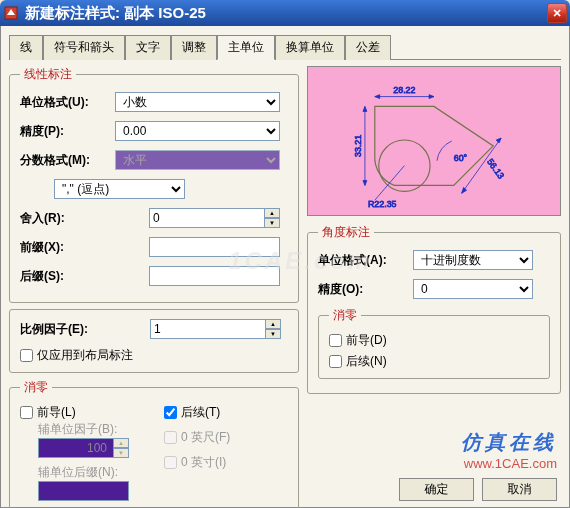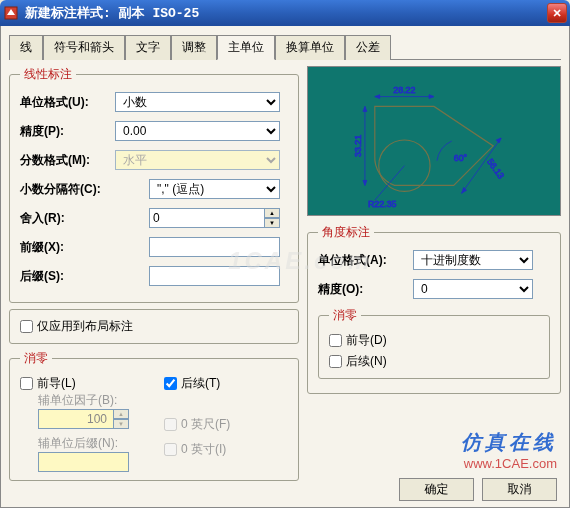--- a/index.html
+++ b/index.html
@@ -1,41 +1,41 @@
 <!DOCTYPE html>
 <html><head>
 <meta charset="utf-8">
 <style>
 * { box-sizing: border-box; margin: 0; padding: 0; }
 body { font-family: "Microsoft YaHei", SimSun, sans-serif; font-size: 12px; background: #ece9d8; width: 570px; height: 508px; overflow: hidden; }
 .titlebar { height: 26px; background: linear-gradient(to bottom, #3b78d8 0%, #2a5fb8 50%, #1e4a9c 100%); display: flex; align-items: center; padding: 0 3px; color: white; border-radius: 6px 6px 0 0; }
 .titlebar-icon { width: 16px; height: 16px; margin-right: 6px; }
-.titlebar-text { flex: 1; font-weight: bold; font-size: 13px; font-family: Liberation Mono, monospace; }
+.titlebar-text { flex: 1; font-weight: bold; font-size: 15px; }
 .close-btn { width: 20px; height: 20px; background: linear-gradient(to bottom, #f08080 0%, #d03020 60%, #a02010 100%); border: 1px solid #b04030; border-radius: 3px; color: white; display: flex; align-items: center; justify-content: center; font-weight: bold; font-size: 11px; cursor: pointer; }
 .dialog-body { background: #f6f3eb; border: 1px solid #888; border-top: none; padding: 8px; height: 482px; position: relative; }
 .tabs { display: flex; border-bottom: 1px solid #888; margin-bottom: 6px; }
 .tab { padding: 3px 10px; border: 1px solid #888; border-bottom: none; background: #ece9d8; margin-right: 0; position: relative; top: 1px; cursor: pointer; }
 .tab.active { background: #f6f3eb; border-bottom: 1px solid #f6f3eb; }
 .content { display: flex; gap: 8px; }
 .left-col { width: 290px; }
 .right-col { flex: 1; }
 fieldset { border: 1px solid #a0a090; border-radius: 3px; padding: 8px 10px; margin-bottom: 6px; position: relative; }
 legend { color: #b91c1c; padding: 0 4px; font-size: 12px; }
 .row { display: flex; align-items: center; margin-bottom: 7px; min-height: 22px; }
 .lbl { width: 95px; font-weight: bold; }
 select, input[type="text"] { height: 20px; border: 1px solid #7f9db9; background: white; font-size: 12px; padding: 0 3px; }
 select { padding-right: 18px; }
-input[readonly], select[disabled] { background: #fef9c3; color: #888; }
+input[readonly], select[disabled] { background: #4c1d95; color: #888; }
 .spinner-wrap { display: flex; }
 .spinner-wrap input { border-right: none; }
 .spinner-btns { display: flex; flex-direction: column; width: 16px; }
 .spinner-btns button { height: 10px; border: 1px solid #7f9db9; background: #ece9d8; font-size: 6px; line-height: 6px; cursor: pointer; }
 input[type="checkbox"] { width: 13px; height: 13px; margin-right: 4px; vertical-align: middle; }
 label { display: flex; align-items: center; }
-.preview { border: 1px solid #888; background: #0f766e; height: 150px; width: 100%; margin-bottom: 8px; position: relative; }
+.preview { border: 1px solid #888; background: #f9a8d4; height: 150px; width: 100%; margin-bottom: 8px; position: relative; }
 .preview svg { width: 100%; height: 100%; }
 .btn-row { position: absolute; bottom: 6px; right: 12px; display: flex; gap: 8px; }
 .btn { width: 75px; height: 23px; border: 1px solid #888; background: #ece9d8; cursor: pointer; font-size: 12px; }
 .watermark { position: absolute; right: 12px; bottom: 36px; text-align: right; font-size: 14px; opacity: 0.85; }
 .watermark .cn { color: #1155cc; font-style: italic; font-weight: bold; letter-spacing: 4px; font-size: 20px; }
 .watermark .url { color: #cc3333; font-size: 13px; }
 .center-wm { position: absolute; left: 40%; top: 46%; color: #ddd; font-size: 24px; font-weight: bold; font-style: italic; letter-spacing: 3px; pointer-events: none; opacity: 0.45; }
 .zero-cols { display: flex; gap: 20px; }
 .zero-col { flex: 1; }
 .sub-indent { padding-left: 18px; }
@@ -75,21 +75,20 @@
         </div>
         <div class="row">
           <span class="lbl">精度(P):</span>
           <select style="width:165px"><option>0.00</option></select>
         </div>
         <div class="row">
           <span class="lbl">分数格式(M):</span>
           <select style="width:165px" disabled=""><option>水平</option></select>
         </div>
         <div class="row">
-          <span class="lbl">小数分隔符(C):</span>
           <span style="width:34px"></span>
           <select style="width:131px"><option>"," (逗点)</option></select>
         </div>
         <div class="row">
           <span class="lbl">舍入(R):</span>
           <span style="width:34px"></span>
           <div class="spinner-wrap">
             <input type="text" style="width: 115px;" value="0">
             <div class="spinner-btns">
                 <button>▲</button>
@@ -103,20 +102,30 @@
           <input type="text" style="width: 131px;" value="">
         </div>
         <div class="row">
           <span class="lbl">后缀(S):</span>
           <span style="width:34px"></span>
           <input type="text" style="width: 131px;" value="">
         </div>
       </fieldset>
 
       <fieldset>
+        <div class="row">
+          <span class="lbl" style="width:130px">比例因子(E):</span>
+          <div class="spinner-wrap">
+            <input type="text" style="width: 115px;" value="1">
+            <div class="spinner-btns">
+                <button>▲</button>
+                <button>▼</button>
+              </div>
+          </div>
+        </div>
         <label>
           <input type="checkbox" style="">
           <span>仅应用到布局标注</span>
         </label>
       </fieldset>
 
       <fieldset>
         <legend>消零</legend>
         <div class="zero-cols">
           <div class="zero-col">
@@ -135,21 +144,21 @@
               </div>
               <div class="disabled-text" style="margin-top:6px">辅单位后缀(N):</div>
               <input type="text" readonly="" style="width: 91px;" value="">
             </div>
           </div>
           <div class="zero-col">
             <label>
               <input type="checkbox" checked="" style="">
               <span>后续(T)</span>
             </label>
-            <label class="disabled-text" style="margin-top:24px">
+            <label class="disabled-text" style="margin-top:8px">
               <input type="checkbox" disabled="" style="">
               <span>0 英尺(F)</span>
             </label>
             <label class="disabled-text" style="margin-top:8px">
               <input type="checkbox" disabled="" style="">
               <span>0 英寸(I)</span>
             </label>
           </div>
         </div>
       </fieldset>

